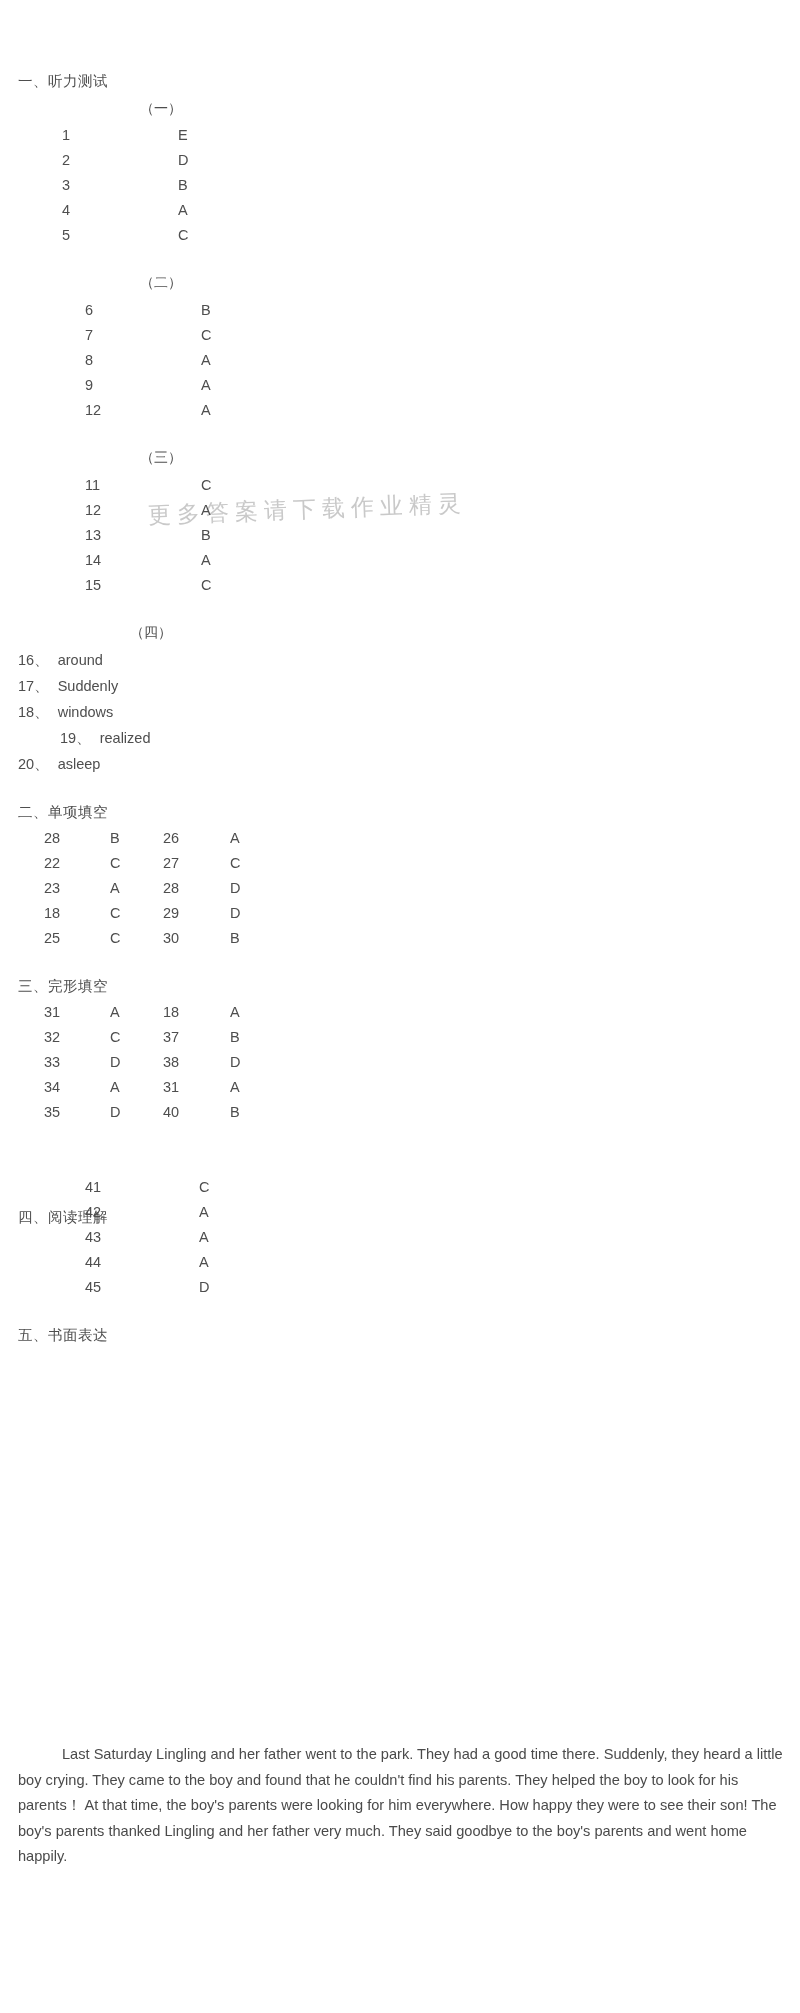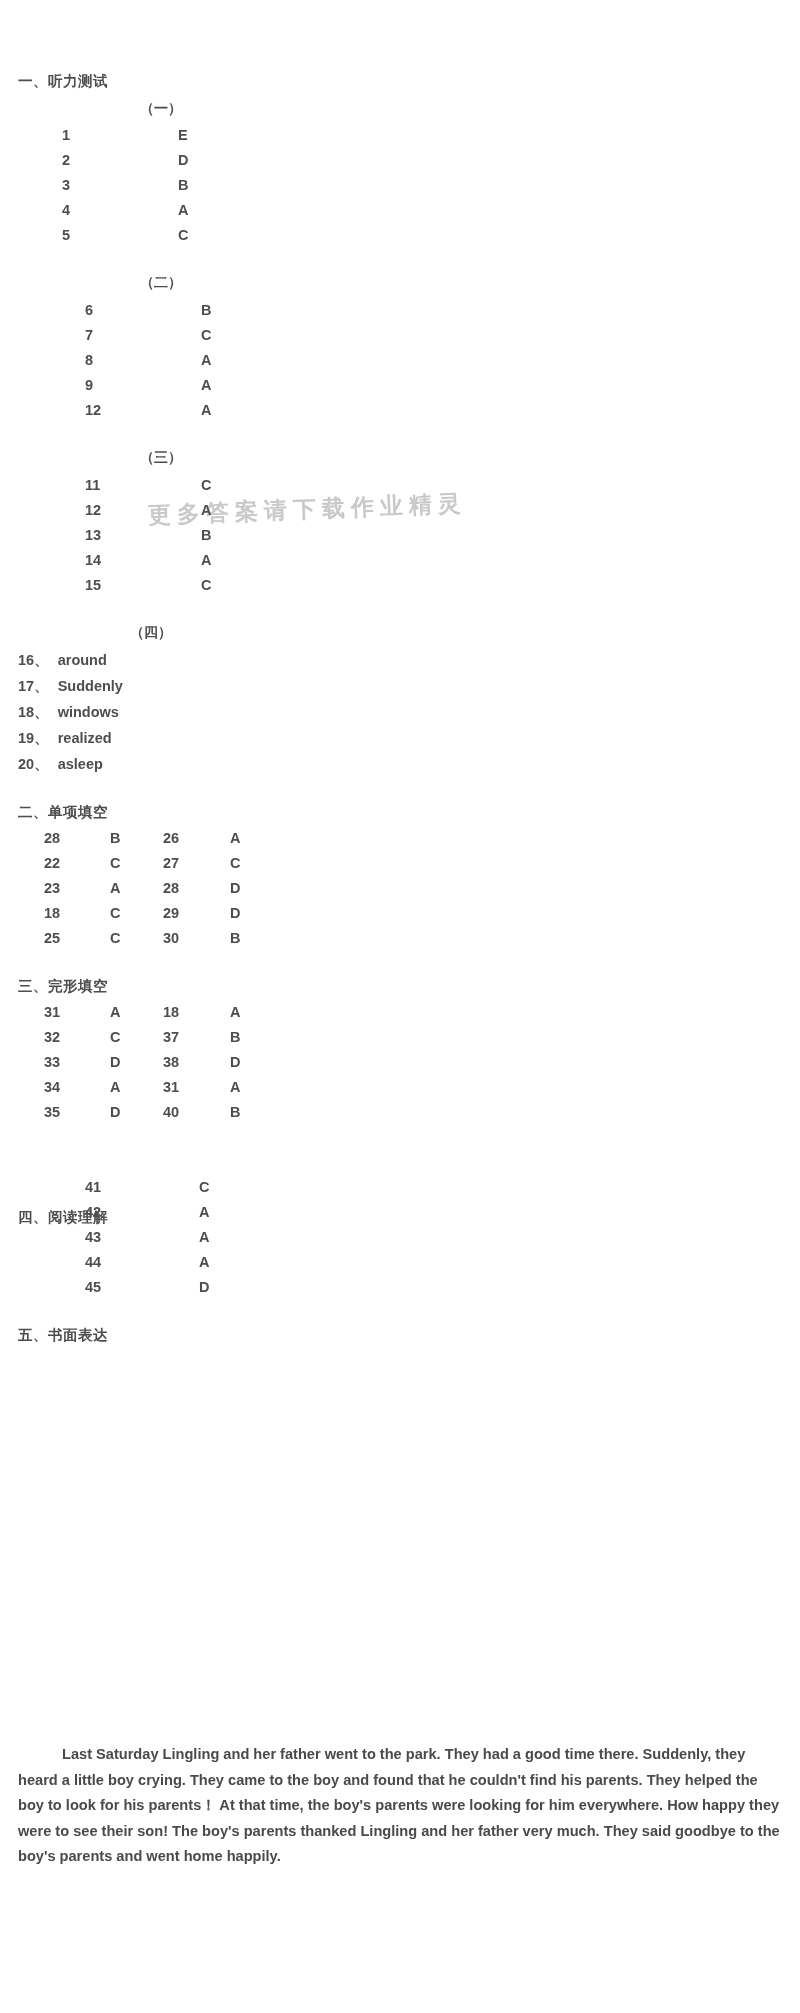--- a/index.html
+++ b/index.html
@@ -14,21 +14,20 @@
     font-family: "Liberation Sans", "DejaVu Sans", sans-serif;
     color: #4a4a4a;
     overflow: hidden;
   }
   .page {
     position: relative;
     width: 640px;
     height: 2013px;
     padding: 0;
     box-sizing: border-box;
-    font-weight: bold;
   }
 
   
   .sec-head {
     position: absolute;
     left: 18px;
     font-size: 14.5px;
     color: #4e4e4e;
     letter-spacing: 0.5px;
     white-space: nowrap;
@@ -201,21 +200,21 @@
     <span class="wval">around</span>
   </div>
   <div class="word-row" style="top:674px;">
     <span class="wnum">17、</span>
     <span class="wval">Suddenly</span>
   </div>
   <div class="word-row" style="top:700px;">
     <span class="wnum">18、</span>
     <span class="wval">windows</span>
   </div>
-  <div class="word-row" style="top:726px;">
+  <div class="word-row" style="top:726px;margin-left:42px;">
     <span class="wnum">19、</span>
     <span class="wval">realized</span>
   </div>
   <div class="word-row" style="top:752px;">
     <span class="wnum">20、</span>
     <span class="wval">asleep</span>
   </div>
 
   <div class="sec-head" style="top:803px;">二、单项填空</div>
 

